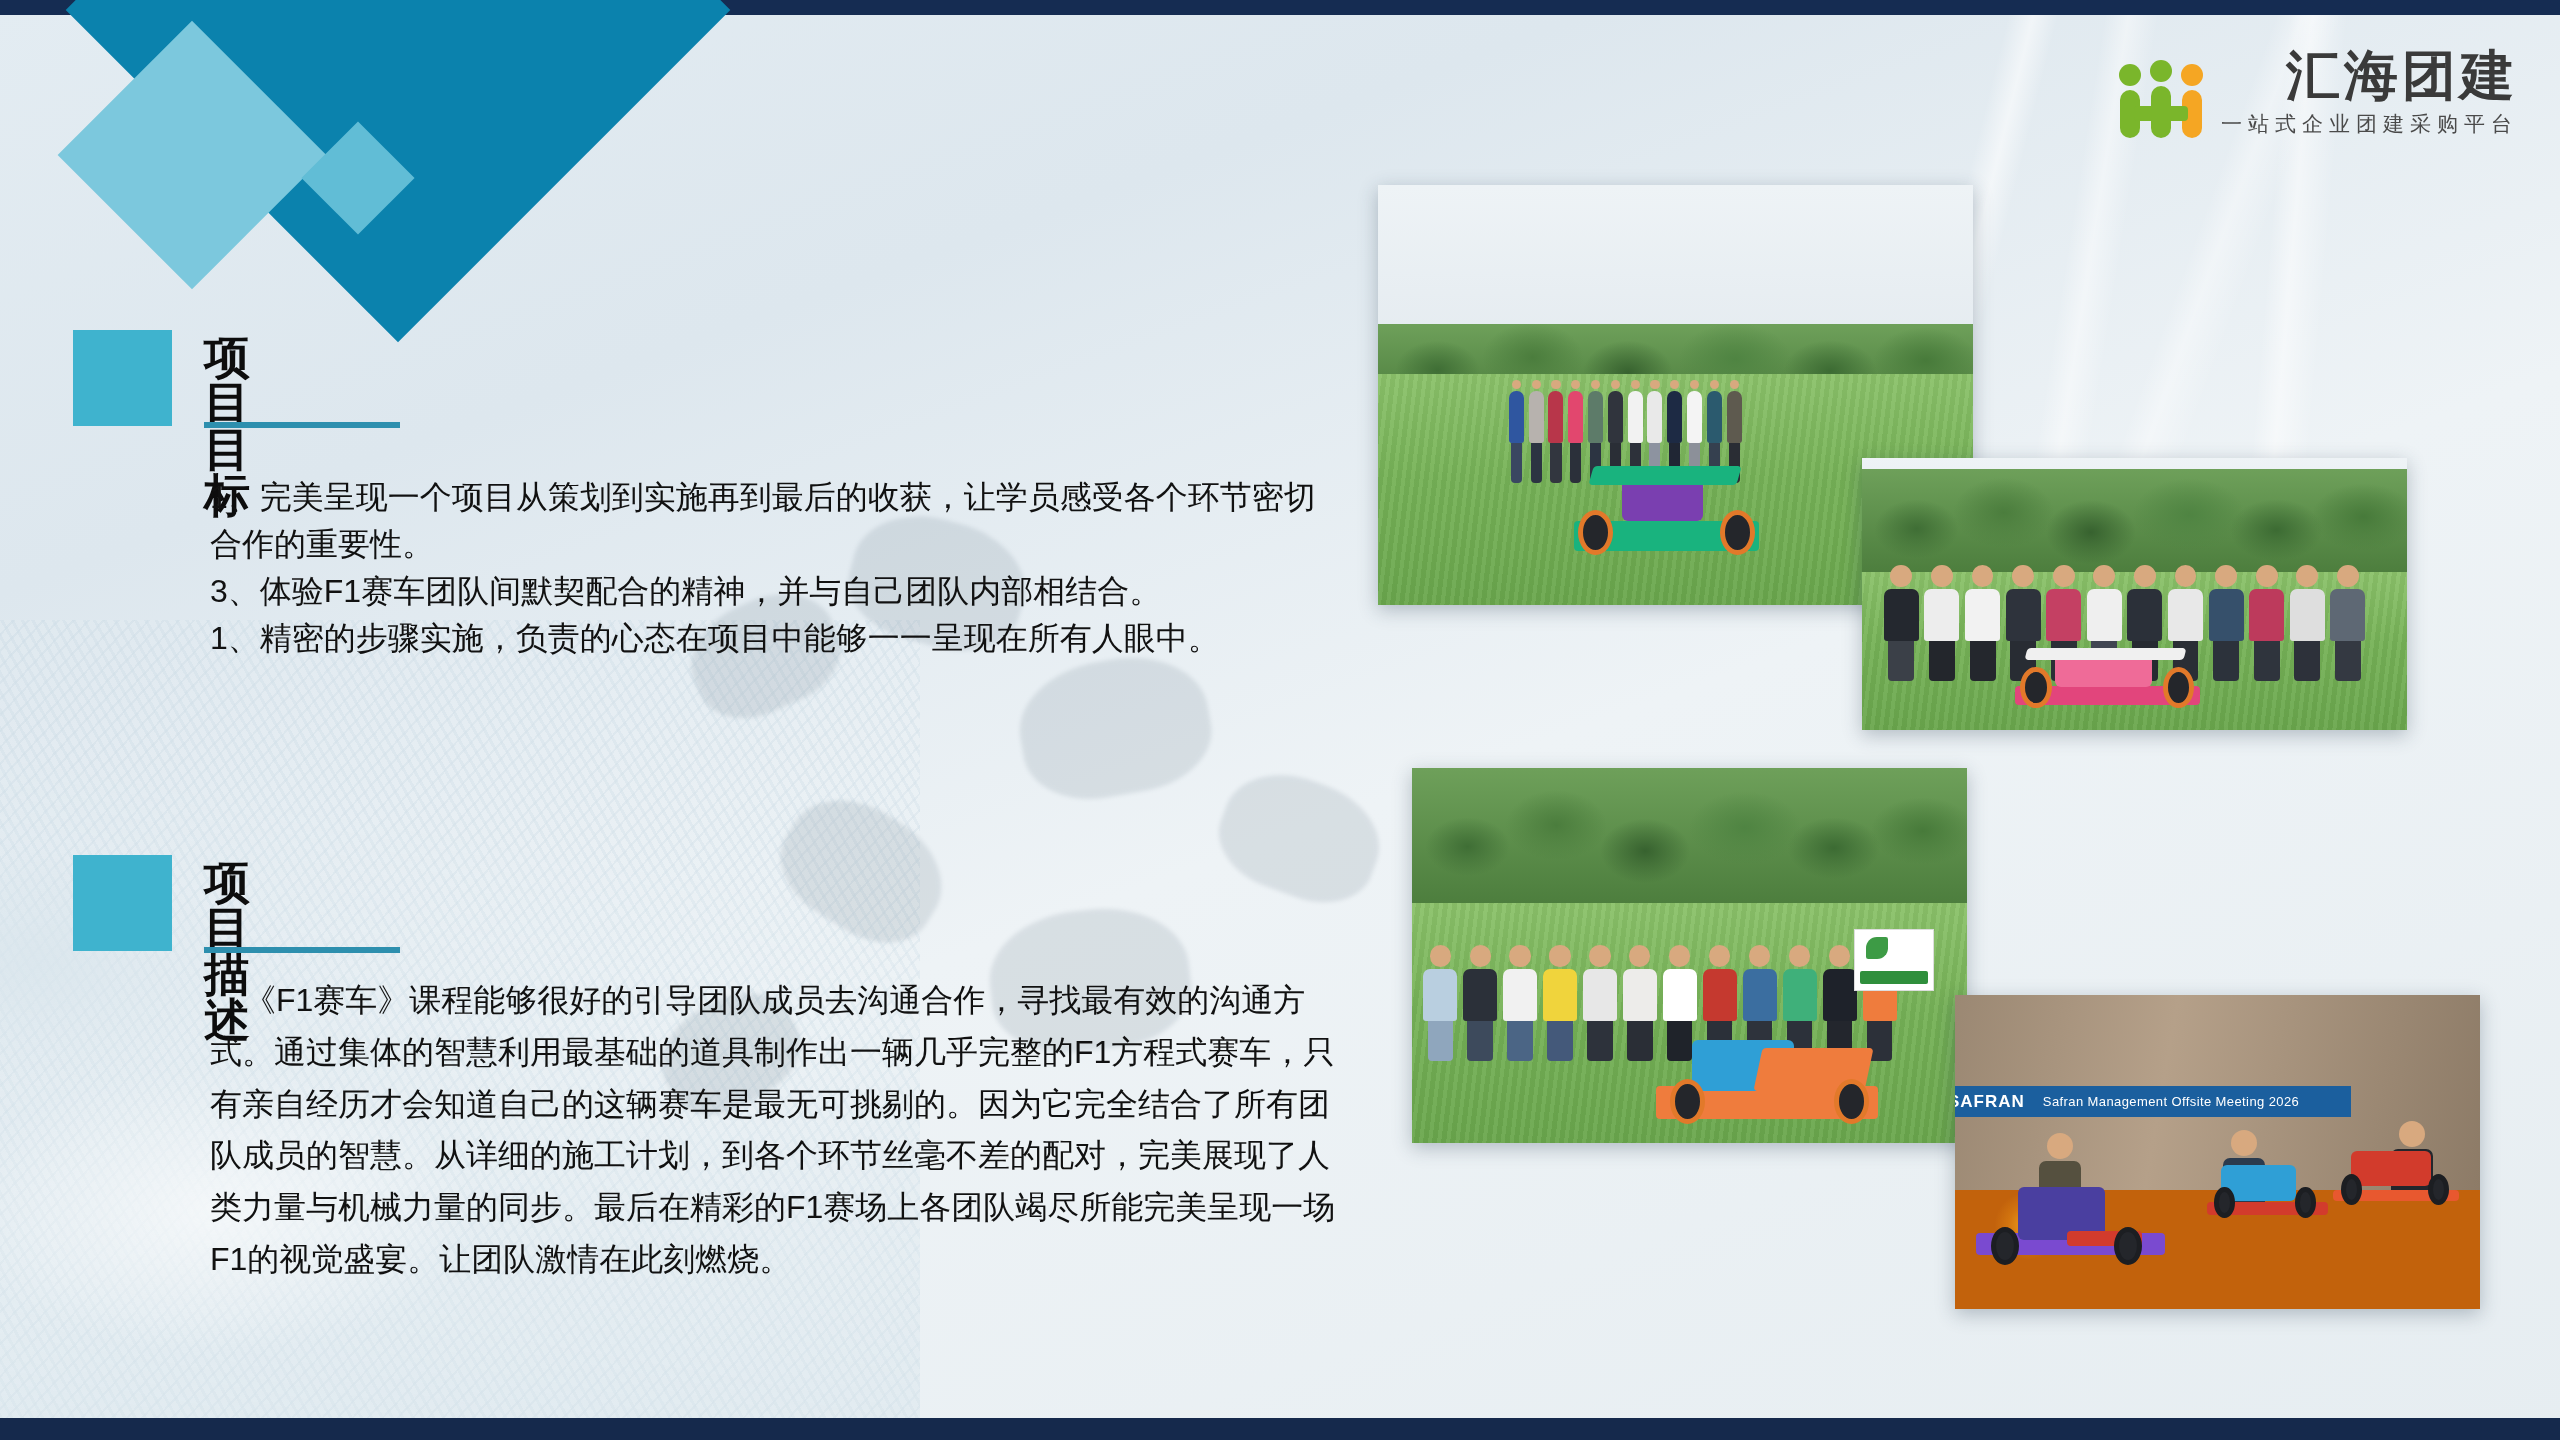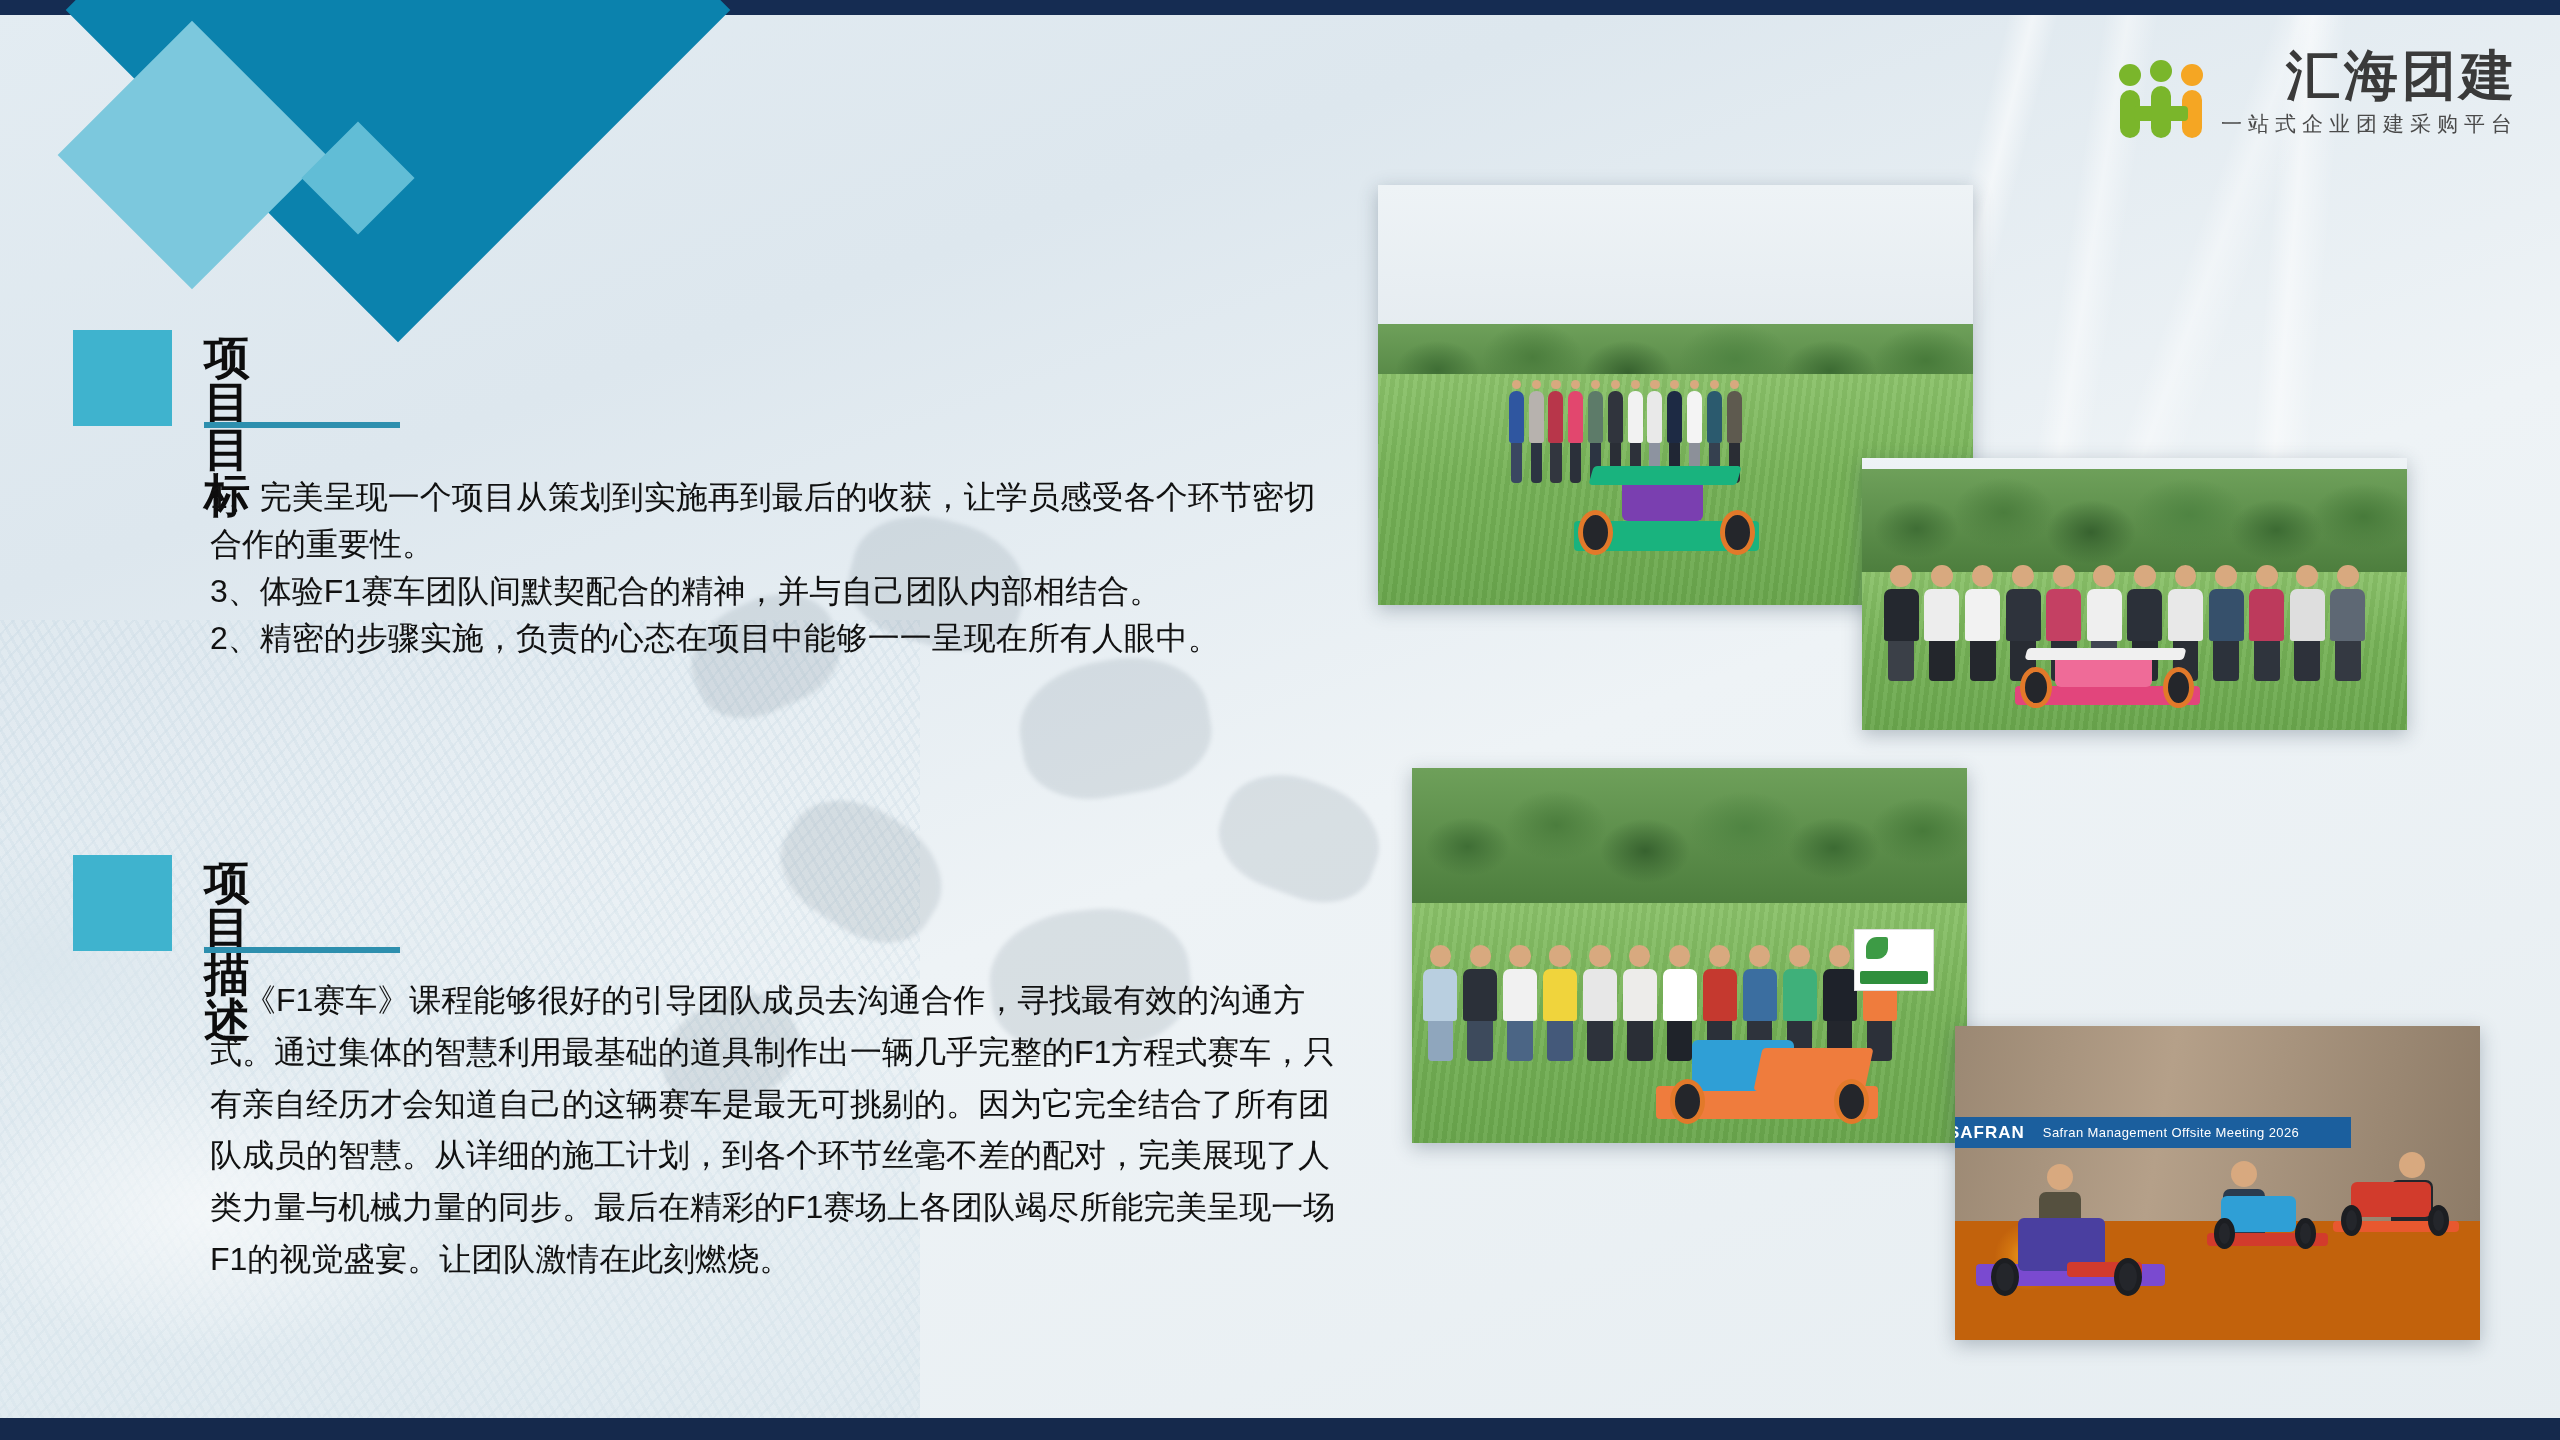--- a/index.html
+++ b/index.html
@@ -154,21 +154,21 @@
     </div>
   </div>
 
   <div class="block" id="goals">
     <div class="sq"></div>
     <div class="head">项目目标</div>
     <div class="rule"></div>
     <div class="para">
       <p>1、完美呈现一个项目从策划到实施再到最后的收获，让学员感受各个环节密切合作的重要性。</p>
       <p>3、体验F1赛车团队间默契配合的精神，并与自己团队内部相结合。</p>
-      <p>2、精密的步骤实施，负责的心态在项目中能够一一呈现在所有人眼中。</p>
+      <p>1、精密的步骤实施，负责的心态在项目中能够一一呈现在所有人眼中。</p>
     </div>
   </div>
 
   <div class="block" id="desc">
     <div class="sq"></div>
     <div class="head">项目描述</div>
     <div class="rule"></div>
     <div class="para">
       <p>《F1赛车》课程能够很好的引导团队成员去沟通合作，寻找最有效的沟通方式。通过集体的智慧利用最基础的道具制作出一辆几乎完整的F1方程式赛车，只有亲自经历才会知道自己的这辆赛车是最无可挑剔的。因为它完全结合了所有团队成员的智慧。从详细的施工计划，到各个环节丝毫不差的配对，完美展现了人类力量与机械力量的同步。最后在精彩的F1赛场上各团队竭尽所能完美呈现一场F1的视觉盛宴。让团队激情在此刻燃烧。</p>
     </div>
@@ -402,21 +402,21 @@
       <div class="car" style="left:44%;bottom:5%;width:40%;height:26%;">
         <div class="wing" style="left:0;bottom:5%;width:100%;height:34%;background:#ef7c3d;"></div>
         <div class="nose" style="left:16%;top:14%;width:46%;height:52%;background:#2f9fd6;"></div>
         <div class="wing" style="left:46%;top:22%;width:50%;height:44%;background:#ef7c3d;transform:skewX(-12deg);"></div>
         <div class="wh" style="left:6%;bottom:0;width:16%;padding-bottom:16%;"></div>
         <div class="wh" style="right:4%;bottom:0;width:16%;padding-bottom:16%;"></div>
       </div>
     </div>
   </div>
 
-  <div class="photo" style="left:1955px;top:1026px;width:525px;height:314px;">
+  <div class="photo" style="left:1955px;top:995px;width:525px;height:314px;">
     <div class="ph-inner">
       <div class="wall"></div>
       <div class="carpet"></div>
       <div class="banner" style="left:-4%;top:29%;width:74%;height:10%;">
         <b>SAFRAN</b>
         <span>Safran Management Offsite Meeting 2026</span>
       </div>
       <div class="pp" style="position:absolute;left:16%;top:44%;width:8%;">
           <div class="hd"></div>
           <div class="bd" style="background:#55503f"></div>

